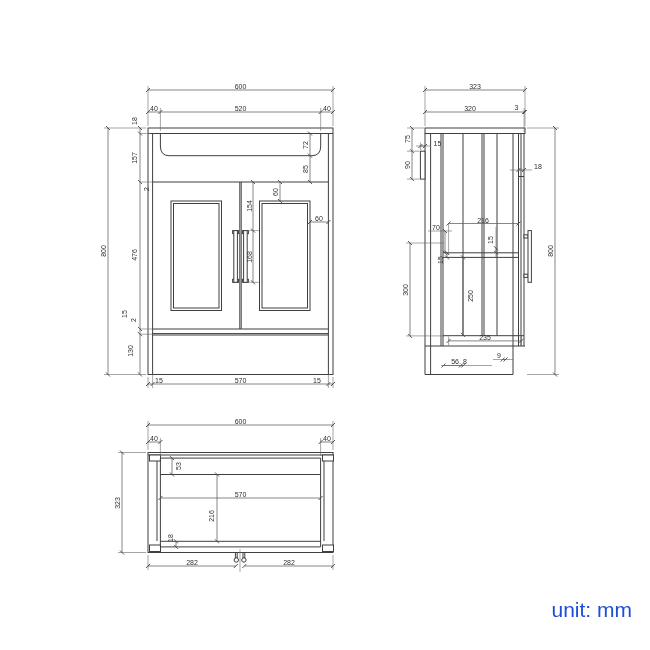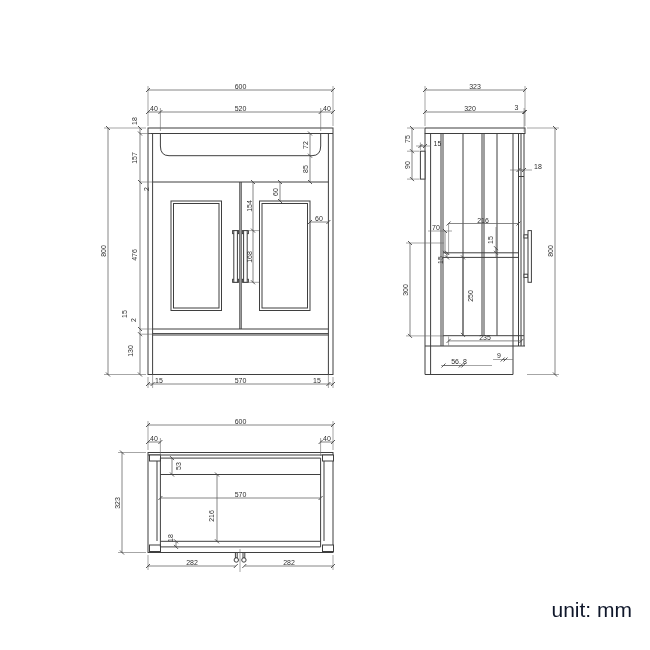--- a/index.html
+++ b/index.html
@@ -3,21 +3,21 @@
 <meta charset="utf-8">
 <style>
   html,body{margin:0;padding:0;background:#ffffff;width:650px;height:650px;overflow:hidden;}
   svg{position:absolute;left:0;top:0;}
   .o{stroke:#3f3f3f;stroke-width:1;fill:none;}
   .o2{stroke:#3f3f3f;stroke-width:1;fill:#ffffff;}
   .d{stroke:#5f5f5f;stroke-width:0.75;fill:none;}
   .e{stroke:#6a6a6a;stroke-width:0.6;fill:none;}
   .t{font-family:"Liberation Sans",sans-serif;font-size:7px;fill:#2e2e2e;text-anchor:middle;dominant-baseline:central;}
   .unit{position:absolute;right:18px;top:598px;font-family:"Liberation Sans",sans-serif;
-        font-size:21px;color:#0f172a;}
+        font-size:21px;color:#1d4ed8;}
 </style>
 </head>
 <body>
 
 <svg width="650" height="650" viewBox="0 0 650 650">
   <defs>
     <marker id="tk" markerWidth="8" markerHeight="8" refX="4" refY="4" orient="auto" markerUnits="userSpaceOnUse">
       <path d="M2,6 L6,2" stroke="#454545" stroke-width="0.9" fill="none"></path>
     </marker>
   </defs>

